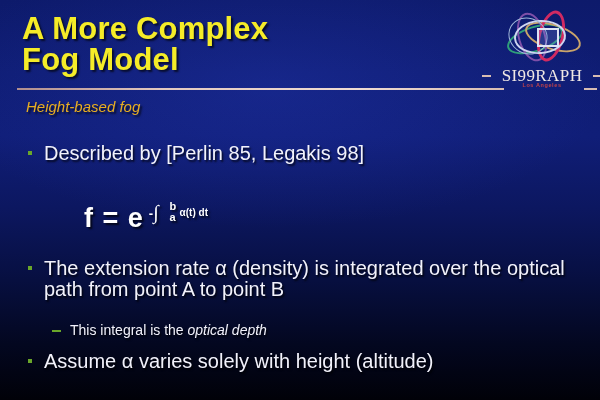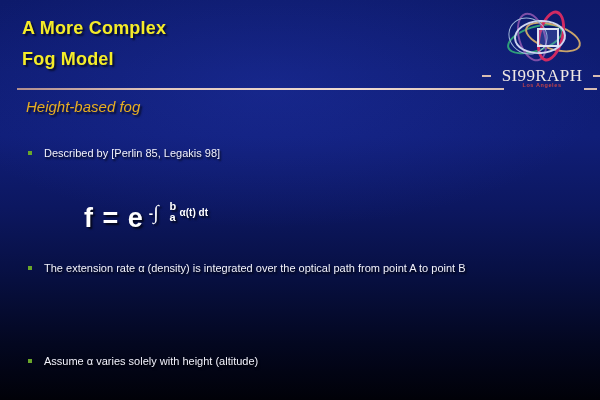--- a/index.html
+++ b/index.html
@@ -31,21 +31,21 @@
     pointer-events: none;
   }
 
   
   .title {
     position: absolute;
     left: 22px;
     top: 13px;
     width: 440px;
     color: #f5ec28;
-    font-size: 18px;
+    font-size: 31px;
     font-weight: bold;
     line-height: 31px;
     letter-spacing: 0.2px;
     text-shadow: 2px 2px 2px rgba(0,0,0,0.65);
     white-space: pre-line;
   }
 
   
   .rule {
     position: absolute;
@@ -150,21 +150,21 @@
   .bullet-row {
     position: absolute;
     display: flex;
     align-items: flex-start;
     color: #f2f2fb;
     text-shadow: 1.5px 1.5px 2px rgba(0,0,0,0.75);
   }
   .bullet-row.lvl1 {
     left: 28px;
     width: 560px;
-    font-size: 11px;
+    font-size: 20px;
     line-height: 21px;
   }
   .bullet-row.lvl2 {
     left: 52px;
     width: 520px;
     font-size: 14px;
     line-height: 19px;
   }
   .marker-dot {
     flex: 0 0 auto;
@@ -290,20 +290,24 @@
         </span>
         <span class="eq-integrand">α(t) dt</span>
       </span>
     </div>
 
     <div class="bullet-row lvl1" style="top:258px;">
       <span class="marker-dot"></span>
       <span class="btext">The extension rate α (density) is integrated over the optical path from point A to point B</span>
     </div>
 
+    <div class="bullet-row lvl2" style="top:321px;">
+      <span class="marker-dash"></span>
+      <span class="btext"><span>This integral is the </span><i>optical depth</i></span>
+    </div>
 
     <div class="bullet-row lvl1" style="top:351px;">
       <span class="marker-dot"></span>
       <span class="btext">Assume α varies solely with height (altitude)</span>
     </div>
 
   </div>
 </div>
 
 </body></html>

